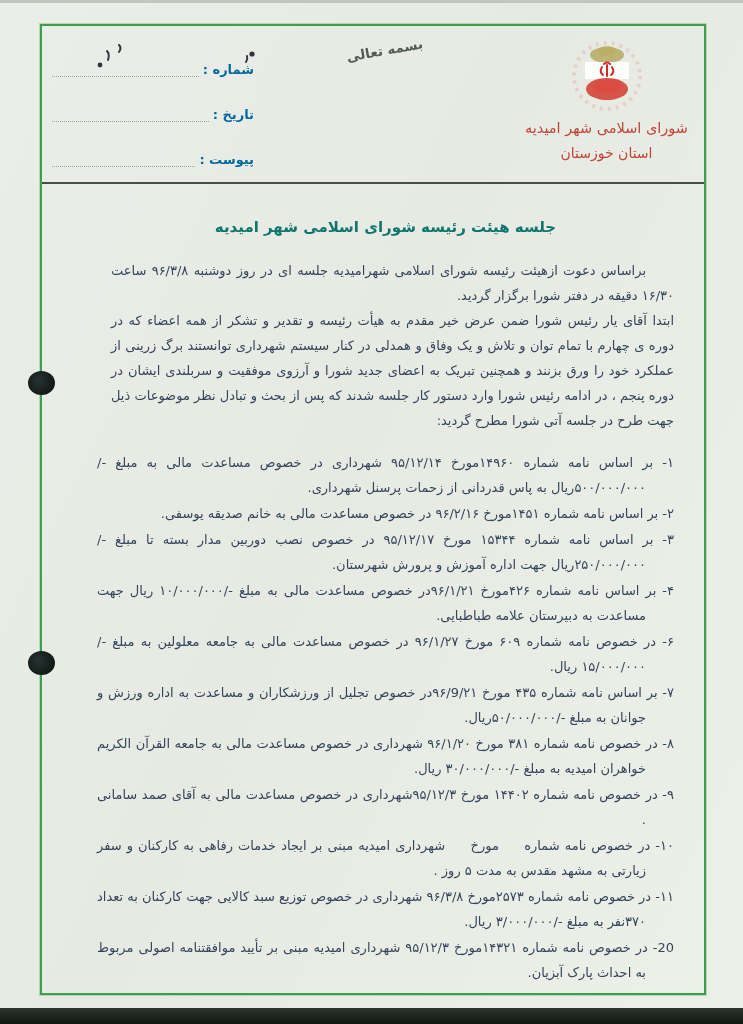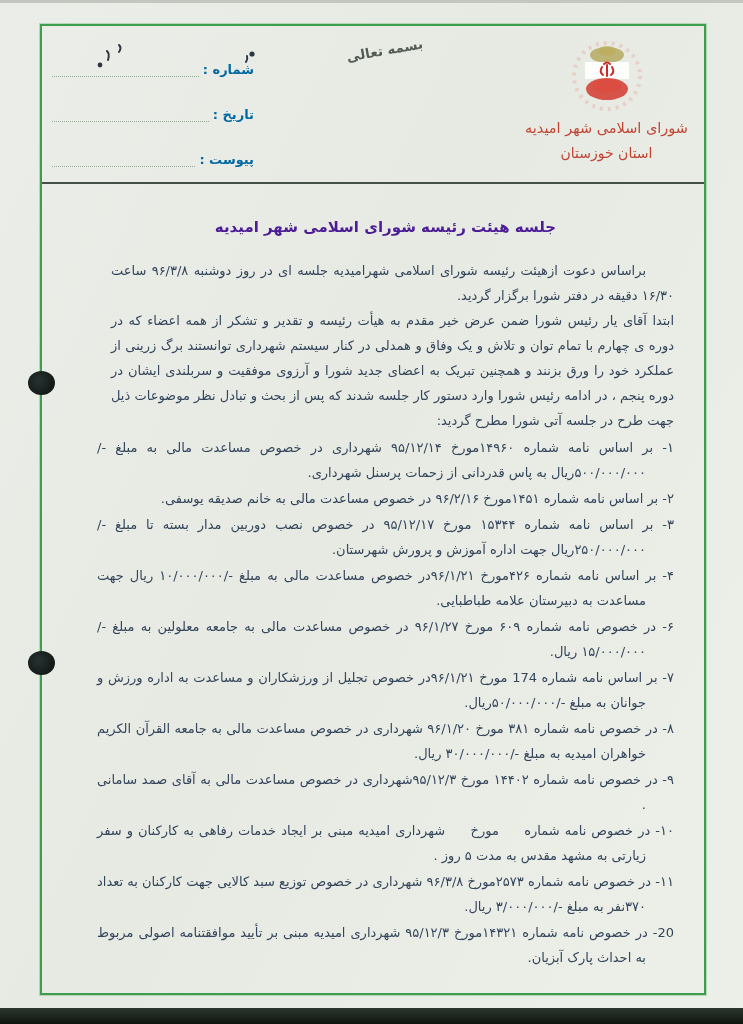--- a/index.html
+++ b/index.html
@@ -47,26 +47,26 @@
   .pen-marks{position:absolute;left:14px;top:6px;pointer-events:none;}
 
   
   .content{
     position:absolute;left:0;right:0;top:160px;bottom:0;
     padding:0 30px 0 55px;box-sizing:border-box;
     color:#34455b;font-size:13px;line-height:25px;
     text-align:justify;
   }
   .doc-title{
-    text-align:center;font-weight:bold;font-size:15px;color:#4c1d95;
+    text-align:center;font-weight:bold;font-size:15px;color:#0f766e;
     margin:30px 0 20px 0;line-height:22px;
   }
   .para{margin:0 0 0 14px;}
   .para.indent{text-indent:28px;}
-  .items{margin-top:2px;}
+  .items{margin-top:17px;}
   .item{padding-right:28px;text-indent:-28px;margin-bottom:1px;}
   .item .num{font-weight:500;}
 </style>
 </head>
 <body>
 
 <div class="top-edge"></div>
 
 <div class="frame">
 
@@ -126,21 +126,21 @@
 
     <p class="para indent">براساس دعوت ازهیئت رئیسه شورای اسلامی شهرامیدیه جلسه ای در روز دوشنبه ۹۶/۳/۸ ساعت ۱۶/۳۰ دقیقه در دفتر شورا برگزار گردید.</p>
     <p class="para">ابتدا آقای یار رئیس شورا ضمن عرض خیر مقدم به هیأت رئیسه و تقدیر و تشکر از همه اعضاء که در دوره ی چهارم با تمام توان و تلاش و یک وفاق و همدلی در کنار سیستم شهرداری توانستند برگ زرینی از عملکرد خود را ورق بزنند و همچنین تبریک به اعضای جدید شورا و آرزوی موفقیت و سربلندی ایشان در دوره پنجم ، در ادامه رئیس شورا وارد دستور کار جلسه شدند که پس از بحث و تبادل نظر موضوعات ذیل جهت طرح در جلسه آتی شورا مطرح گردید:</p>
 
     <div class="items">
       <div class="item"><span class="num">۱-</span> <span>بر اساس نامه شماره ۱۴۹۶۰مورخ ۹۵/۱۲/۱۴ شهرداری در خصوص مساعدت مالی به مبلغ -/۵۰۰/۰۰۰/۰۰۰ریال به پاس قدردانی از زحمات پرسنل شهرداری.</span></div>
       <div class="item"><span class="num">۲-</span> <span>بر اساس نامه شماره ۱۴۵۱مورخ ۹۶/۲/۱۶ در خصوص مساعدت مالی به خانم صدیقه یوسفی.</span></div>
       <div class="item"><span class="num">۳-</span> <span>بر اساس نامه شماره ۱۵۳۴۴ مورخ ۹۵/۱۲/۱۷ در خصوص نصب دوربین مدار بسته تا مبلغ -/۲۵۰/۰۰۰/۰۰۰ریال جهت اداره آموزش و پرورش شهرستان.</span></div>
       <div class="item"><span class="num">۴-</span> <span>بر اساس نامه شماره ۴۲۶مورخ ۹۶/۱/۲۱در خصوص مساعدت مالی به مبلغ -/۱۰/۰۰۰/۰۰۰ ریال جهت مساعدت به دبیرستان علامه طباطبایی.</span></div>
       <div class="item"><span class="num">۶-</span> <span>در خصوص نامه شماره ۶۰۹ مورخ ۹۶/۱/۲۷ در خصوص مساعدت مالی به جامعه معلولین به مبلغ -/۱۵/۰۰۰/۰۰۰ ریال.</span></div>
-      <div class="item"><span class="num">۷-</span> <span>بر اساس نامه شماره 174 مورخ ۹۶/۱/۲۱در خصوص تجلیل از ورزشکاران و مساعدت به اداره ورزش و جوانان به مبلغ -/۵۰/۰۰۰/۰۰۰ریال.</span></div>
+      <div class="item"><span class="num">۷-</span> <span>بر اساس نامه شماره ۴۳۵ مورخ ۹۶/9/۲۱در خصوص تجلیل از ورزشکاران و مساعدت به اداره ورزش و جوانان به مبلغ -/۵۰/۰۰۰/۰۰۰ریال.</span></div>
       <div class="item"><span class="num">۸-</span> <span>در خصوص نامه شماره ۳۸۱ مورخ ۹۶/۱/۲۰ شهرداری در خصوص مساعدت مالی به جامعه القرآن الکریم خواهران امیدیه به مبلغ -/۳۰/۰۰۰/۰۰۰ ریال.</span></div>
       <div class="item"><span class="num">۹-</span> <span>در خصوص نامه شماره ۱۴۴۰۲ مورخ ۹۵/۱۲/۳شهرداری در خصوص مساعدت مالی به آقای صمد سامانی .</span></div>
       <div class="item"><span class="num">۱۰-</span> <span>در خصوص نامه شماره &nbsp;&nbsp;&nbsp; مورخ &nbsp;&nbsp;&nbsp; شهرداری امیدیه مبنی بر ایجاد خدمات رفاهی به کارکنان و سفر زیارتی به مشهد مقدس به مدت ۵ روز .</span></div>
       <div class="item"><span class="num">۱۱-</span> <span>در خصوص نامه شماره ۲۵۷۳مورخ ۹۶/۳/۸ شهرداری در خصوص توزیع سبد کالایی جهت کارکنان به تعداد ۳۷۰نفر به مبلغ -/۳/۰۰۰/۰۰۰ ریال.</span></div>
       <div class="item"><span class="num">20-</span> <span>در خصوص نامه شماره ۱۴۳۲۱مورخ ۹۵/۱۲/۳ شهرداری امیدیه مبنی بر تأیید موافقتنامه اصولی مربوط به احداث پارک آبزیان.</span></div>
     </div>
   </div>
 </div>
 
 <div class="hole h1"></div>

